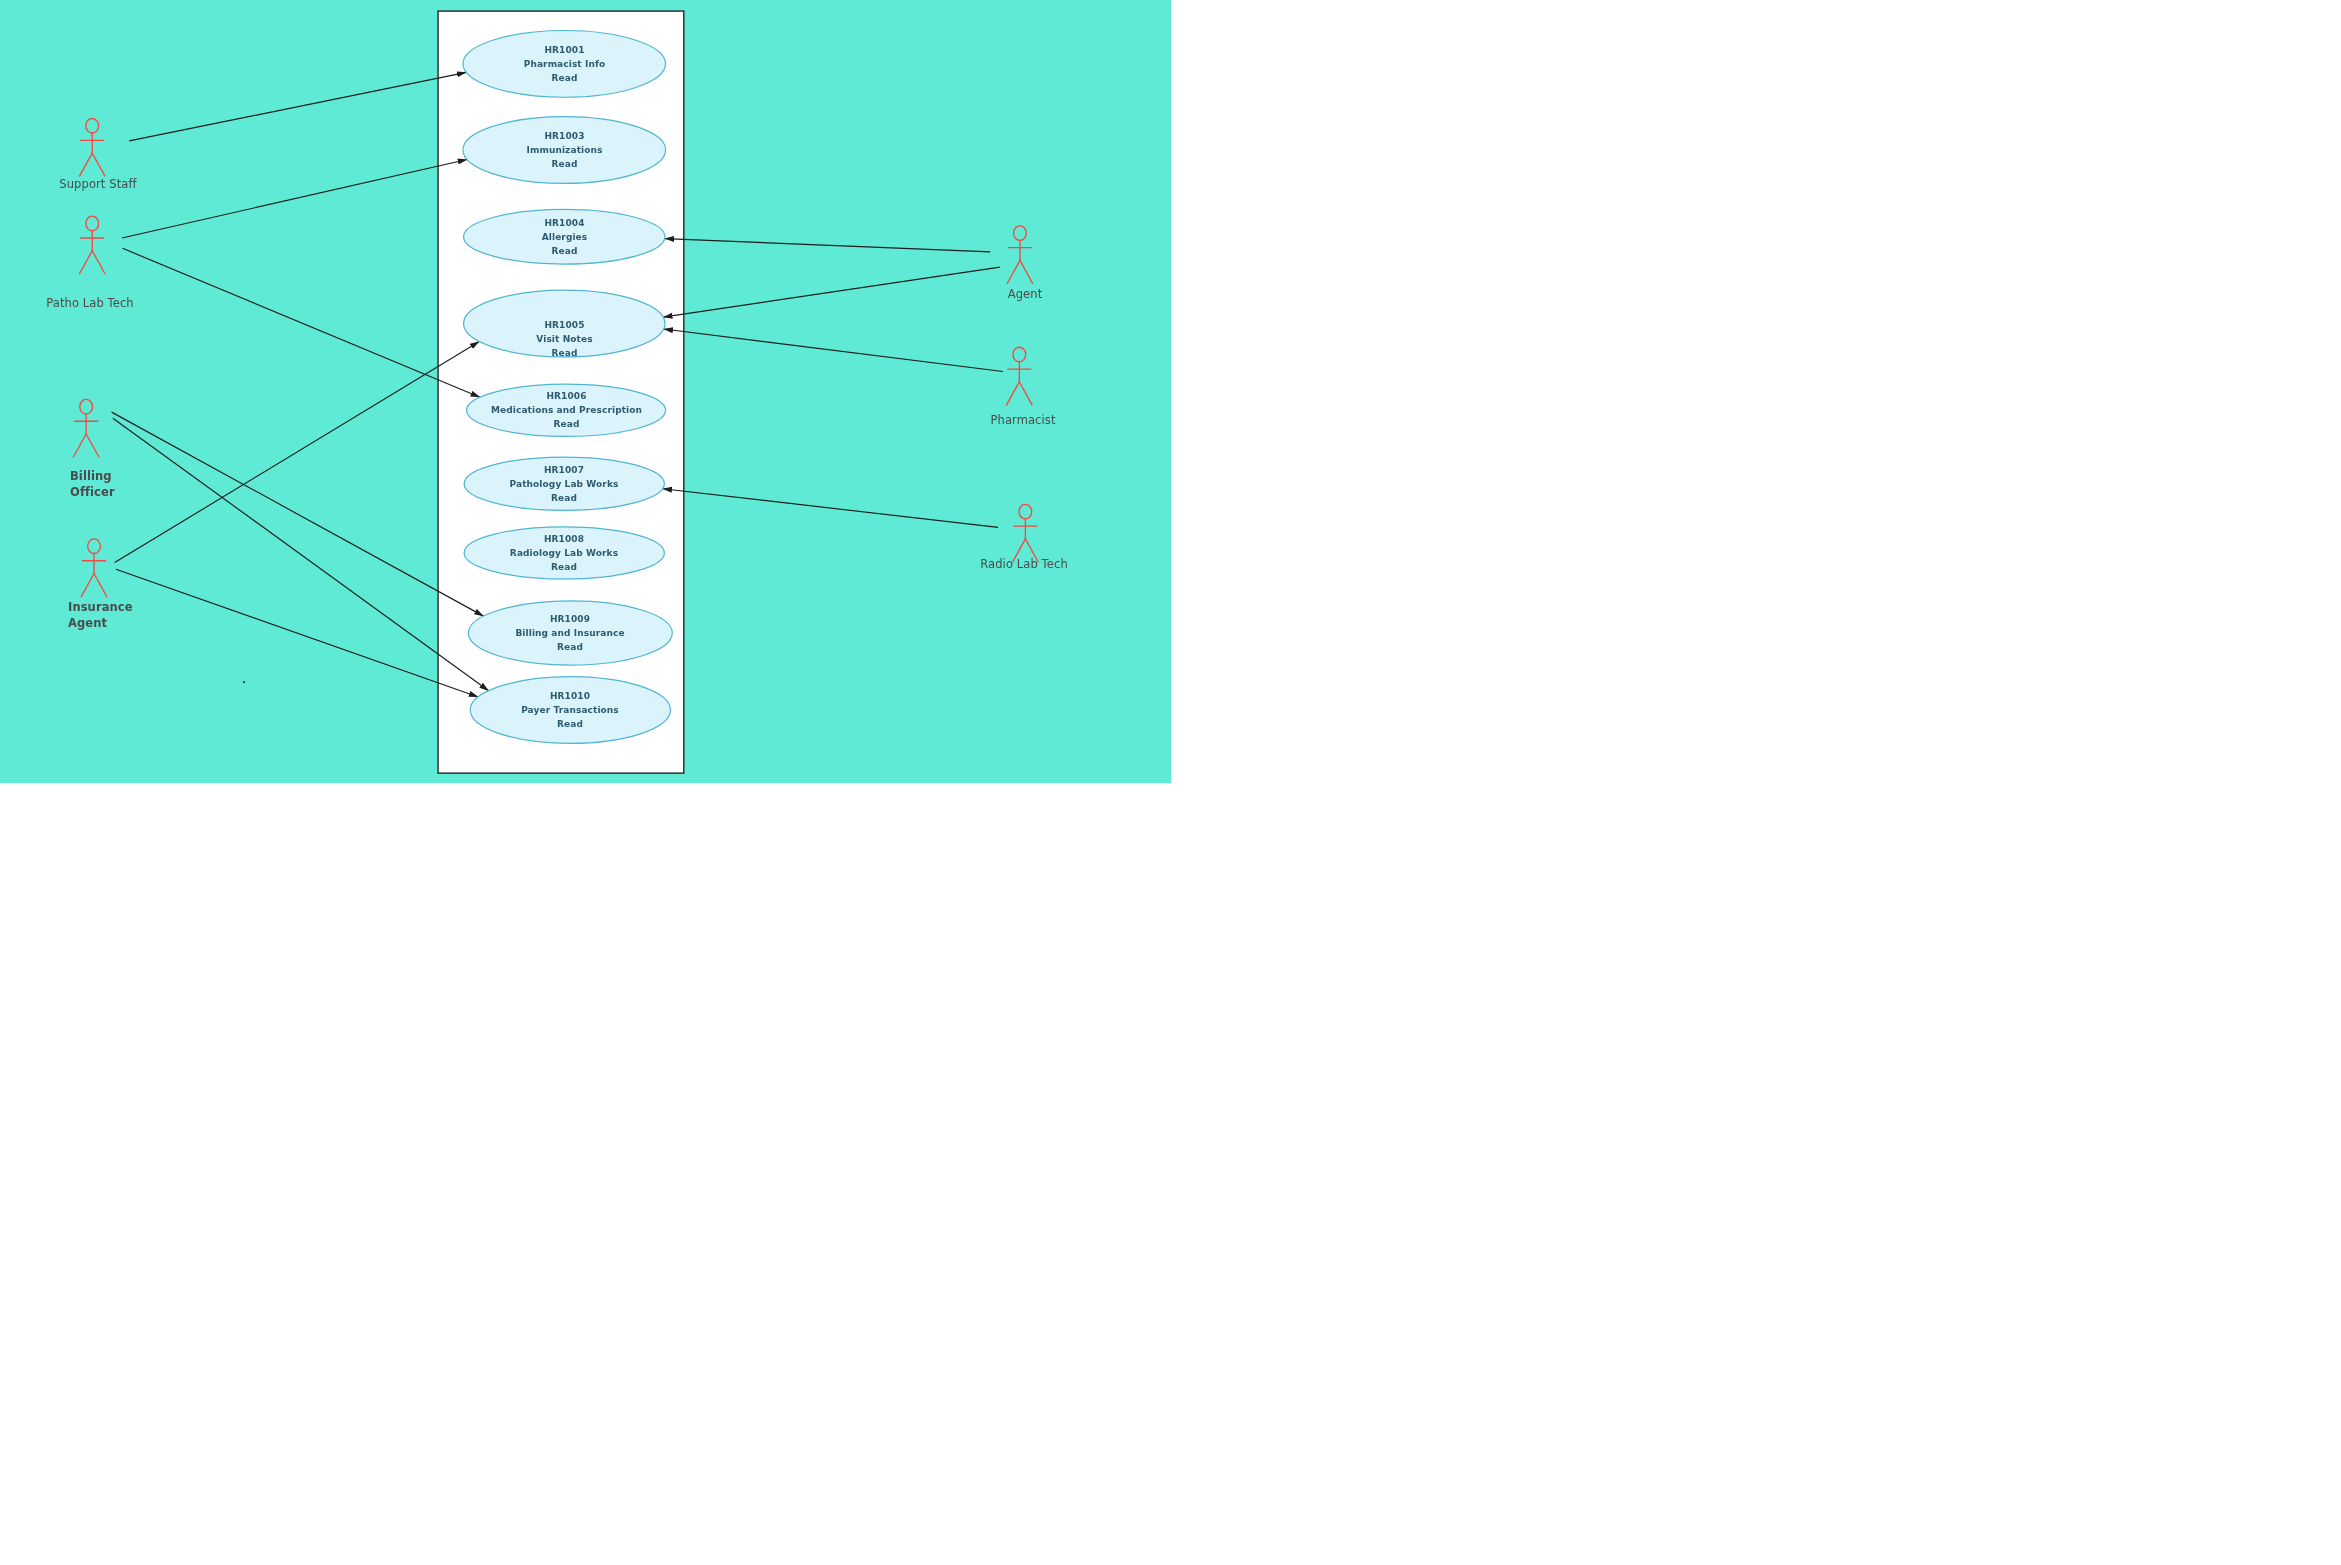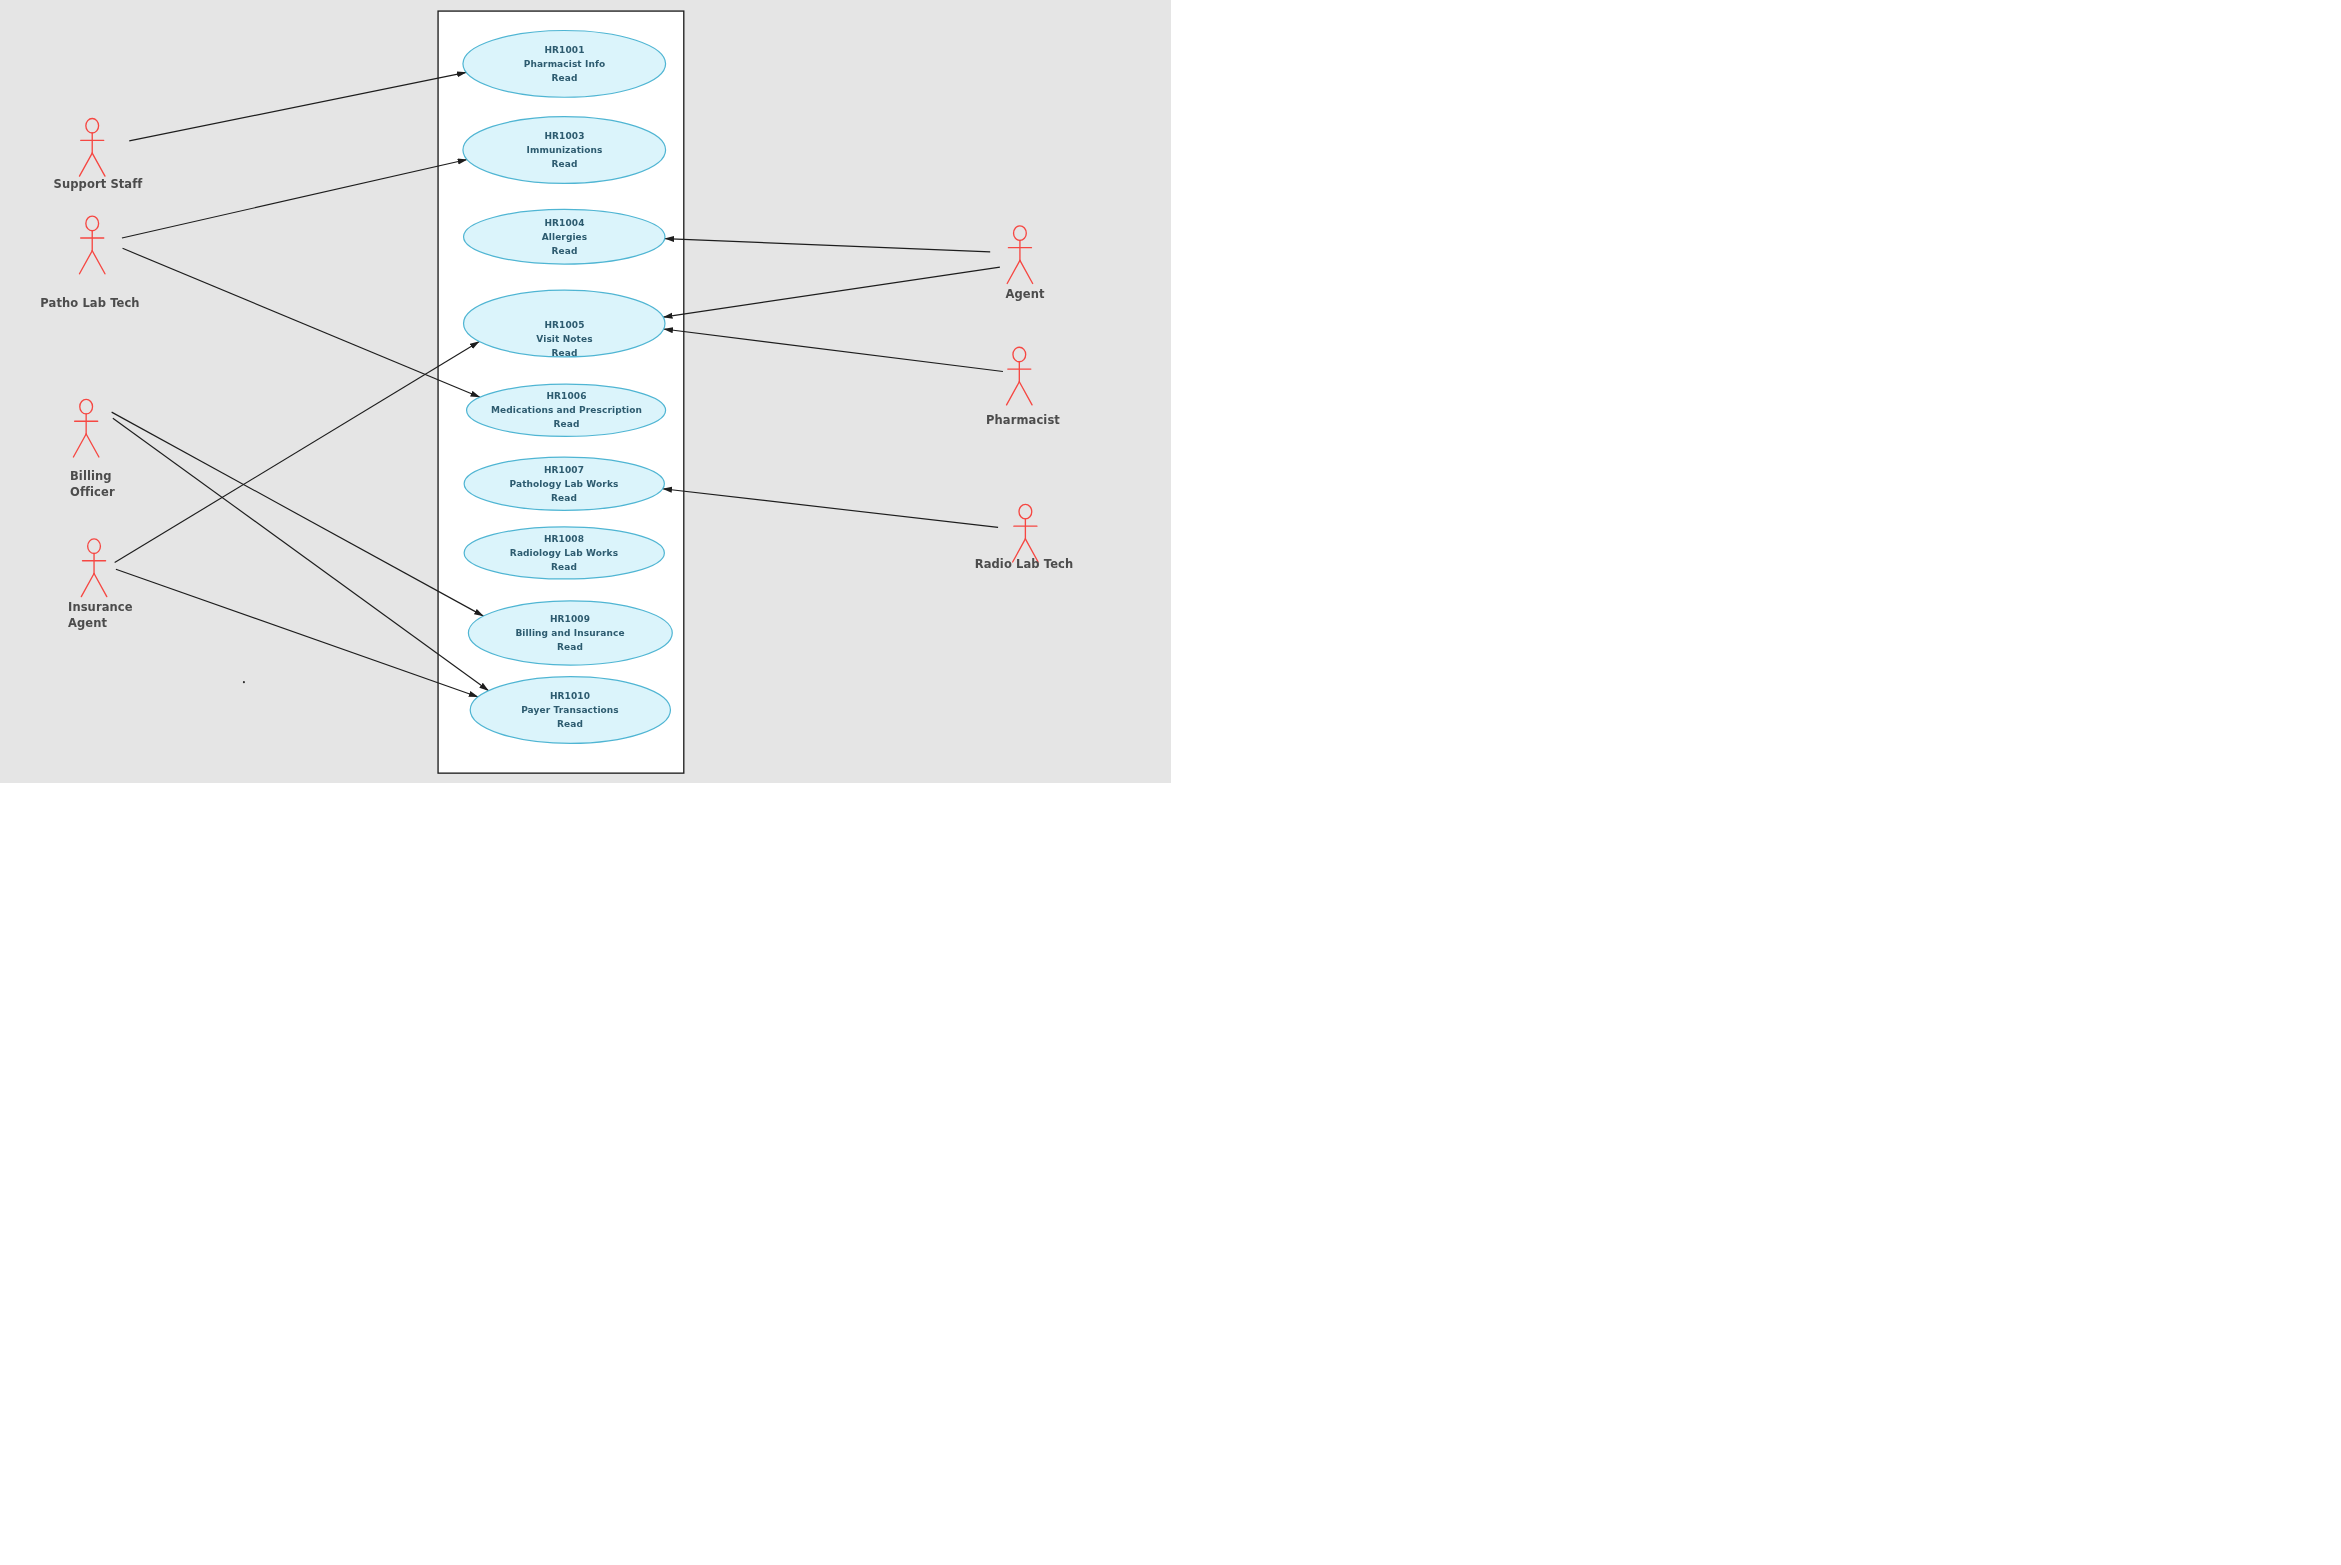--- a/index.html
+++ b/index.html
@@ -5,41 +5,41 @@
   html, body {
     margin: 0;
     padding: 0;
     background: #ffffff;
     font-family: "DejaVu Sans", "Liberation Sans", sans-serif;
   }
   #canvas {
     position: relative;
     width: 1171px;
     height: 783px;
-    background: #e5e5e5;
+    background: #5eead4;
     overflow: hidden;
   }
   #diagram-svg {
     position: absolute;
     left: 0;
     top: 0;
   }
   .usecase-label {
     position: absolute;
     text-align: center;
     font-size: 9px;
     font-weight: 700;
     line-height: 14px;
     letter-spacing: 0.1px;
     pointer-events: none;
   }
   .actor-label {
     position: absolute;
     font-size: 11.5px;
-    font-weight: 700;
+    font-weight: 400;
     line-height: 16.4px;
     letter-spacing: 0.1px;
     white-space: nowrap;
     pointer-events: none;
   }
   .actor-label.bold {
     font-weight: 700;
   }
   .actor-label.center {
     transform: translateX(-50%);

